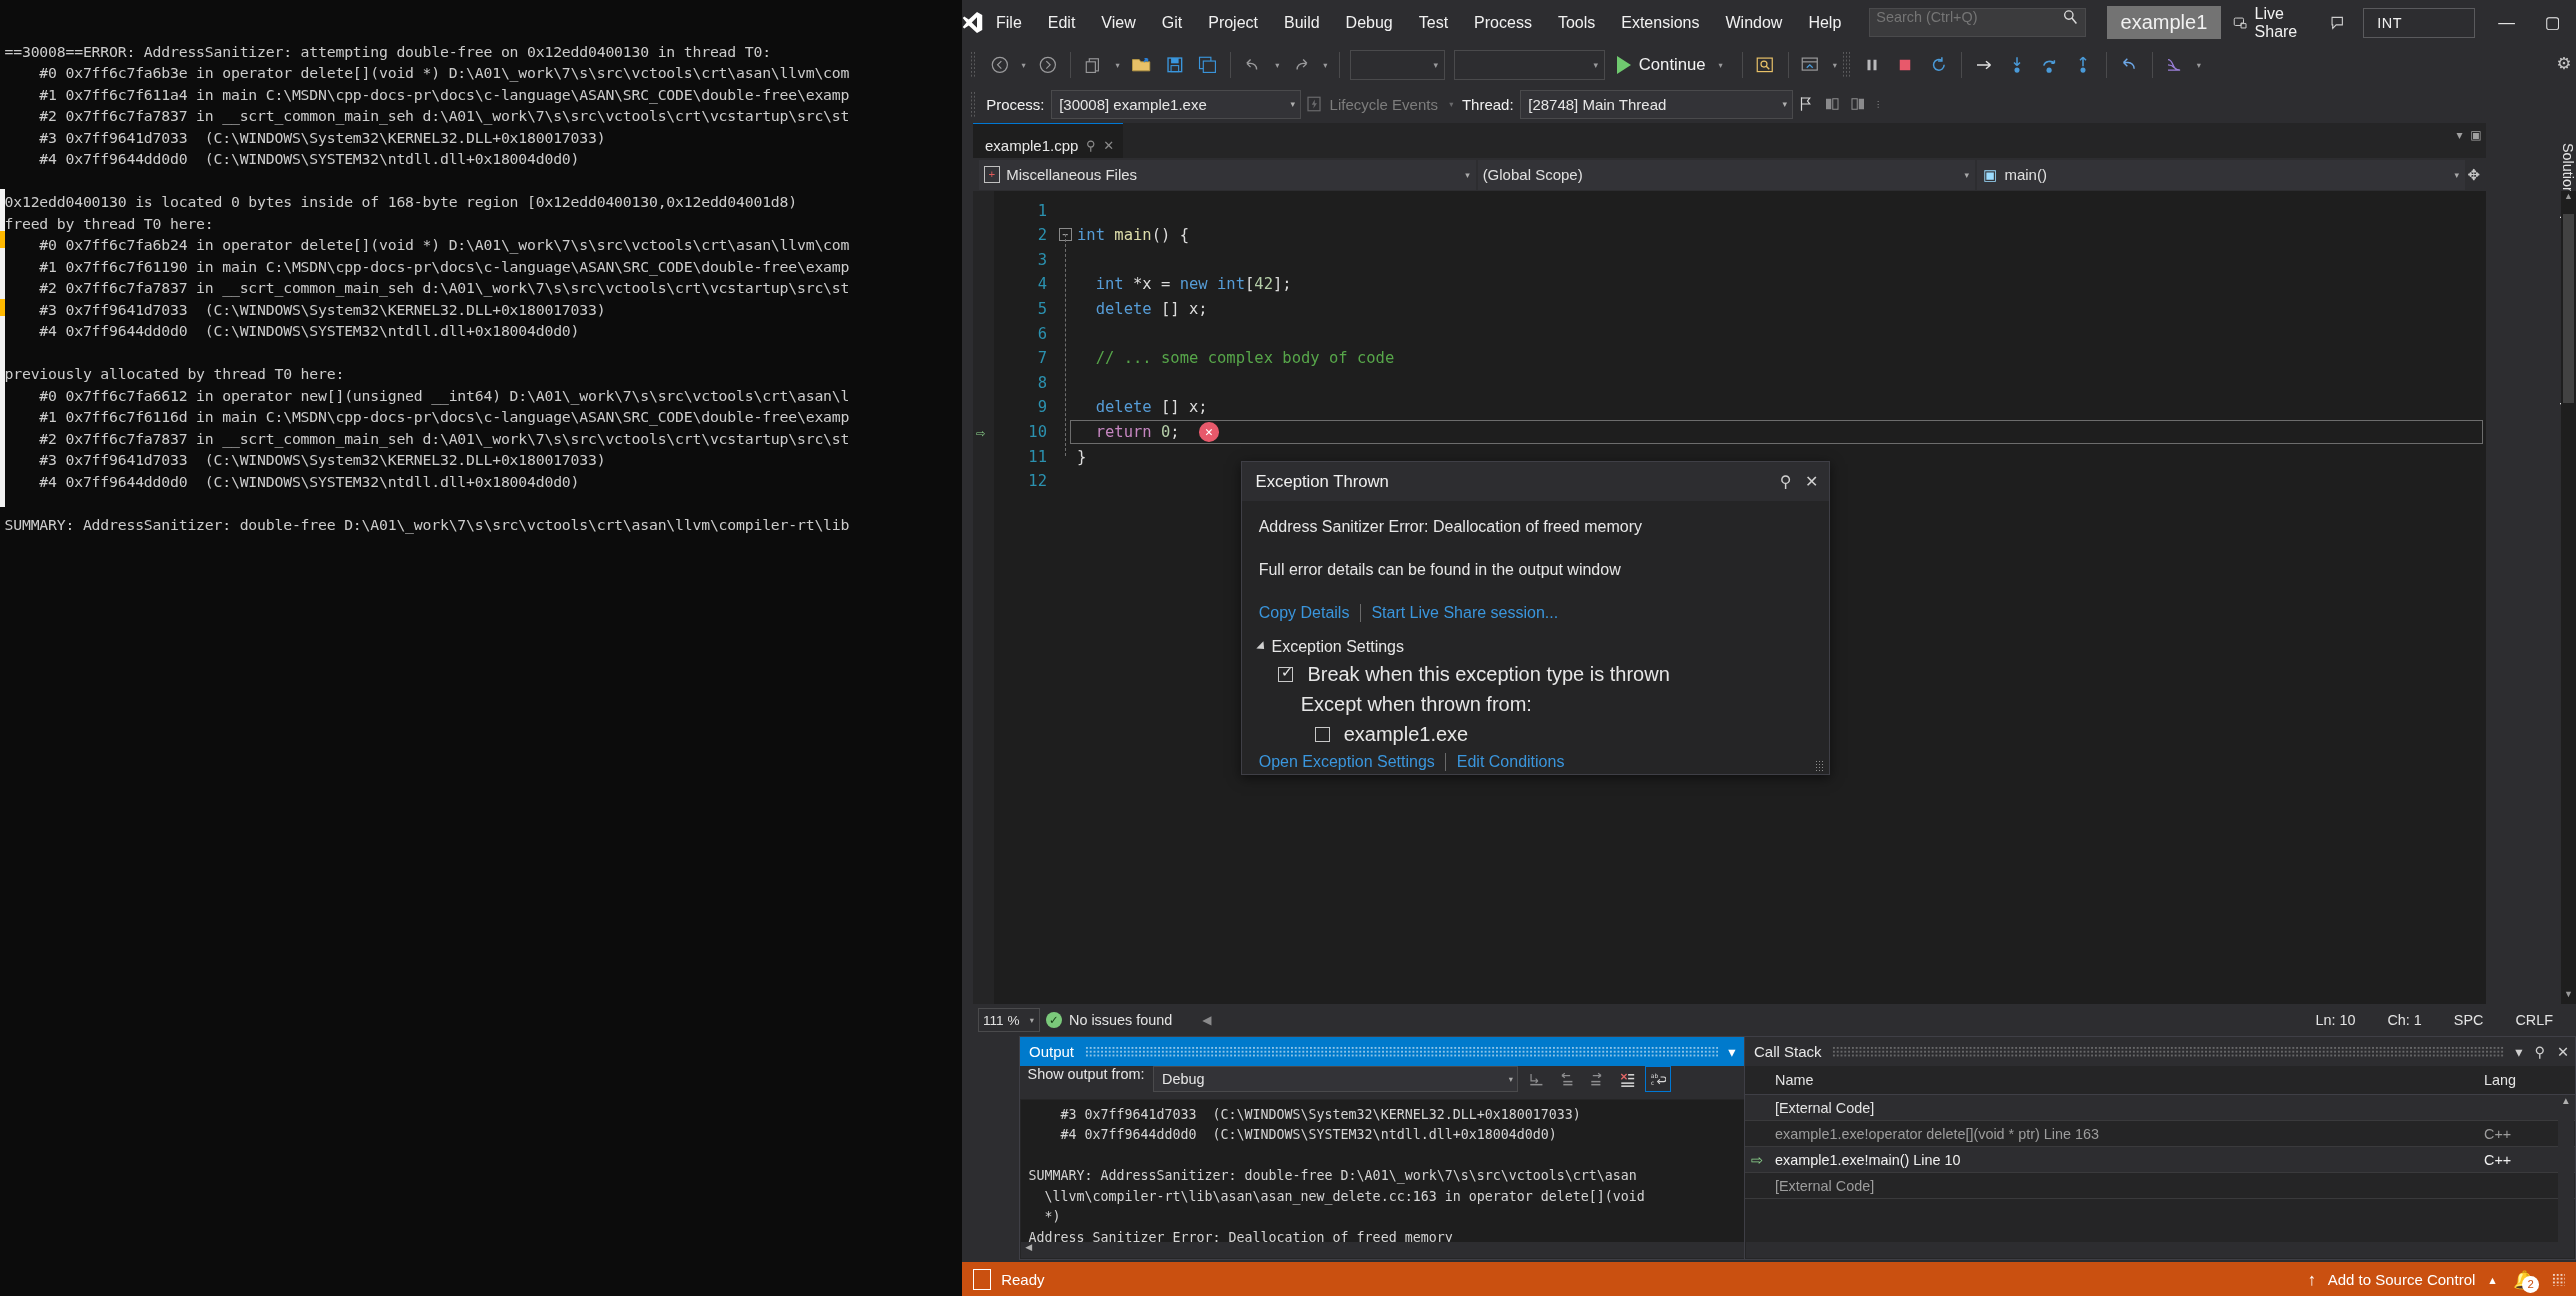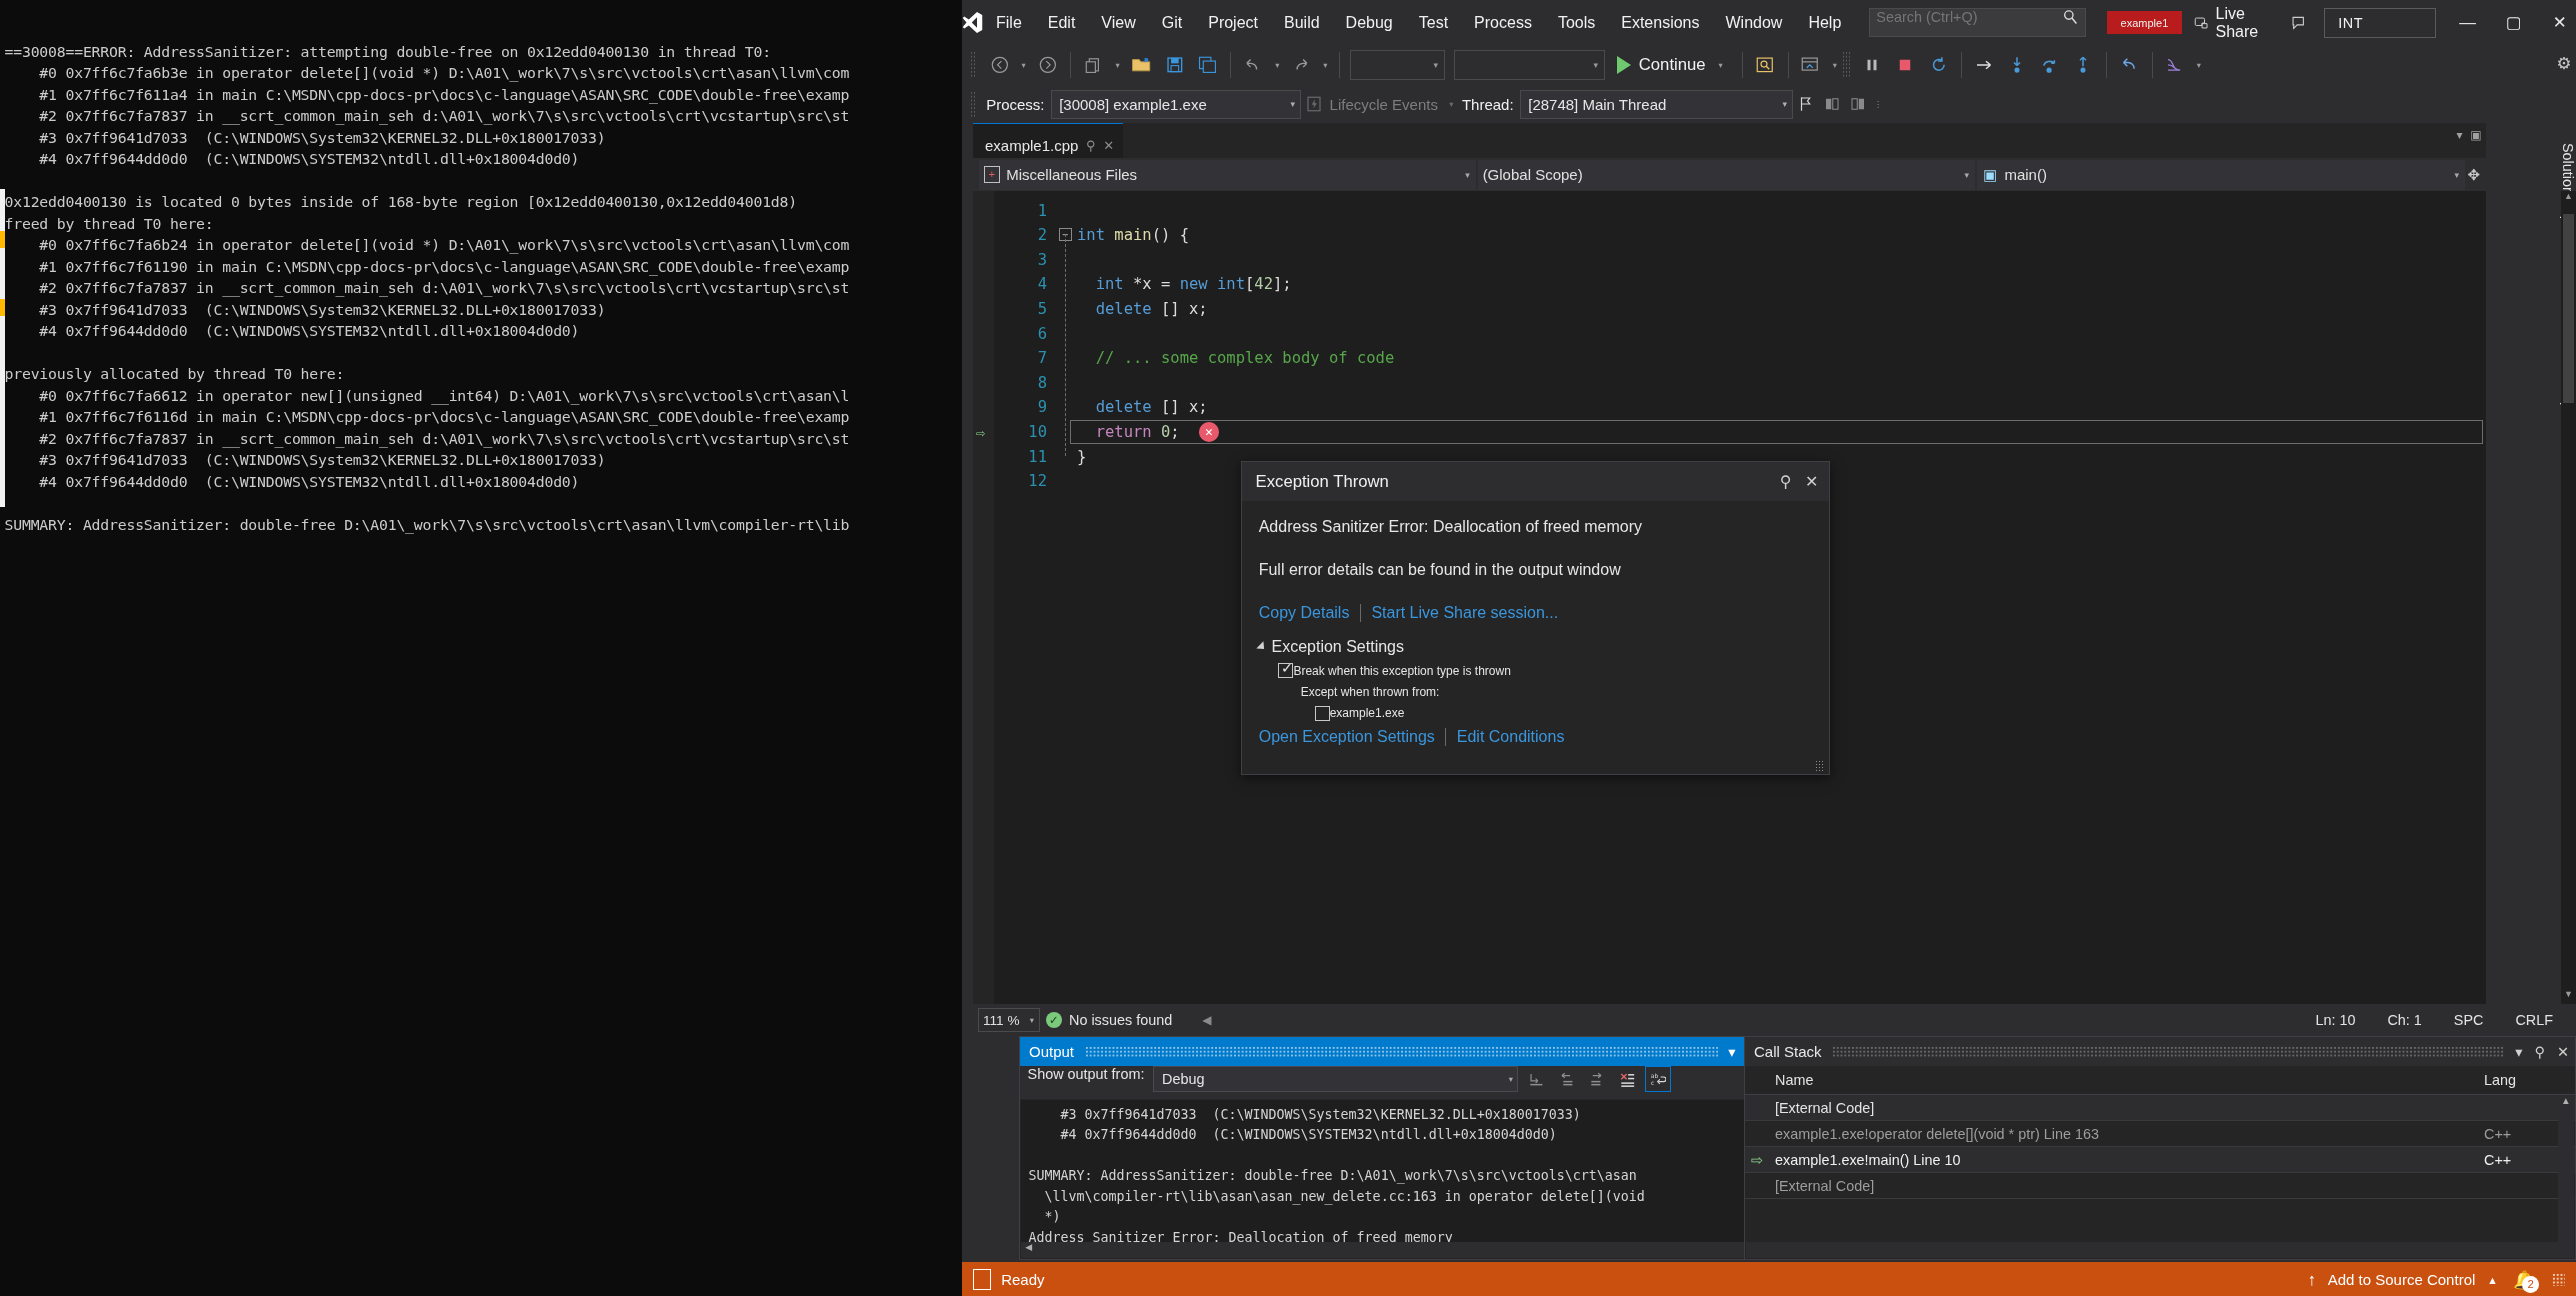--- a/index.html
+++ b/index.html
@@ -39,21 +39,21 @@
   .vs { position:absolute; left:962px; top:0; width:1614px; height:1297px; background:#2d2d30; }
 
   
   .vs-menubar { position:absolute; left:0; top:0; right:0; height:45px; background:#2d2d30; display:flex; align-items:center; }
   .vs-logo { width:42px; height:45px; display:flex; align-items:center; justify-content:center; }
   .vs-logo svg { width:21px; height:23px; }
   .menu-item { font-size:16px; color:#f1f1f1; padding:0 13px; height:45px; line-height:45px; white-space:nowrap; cursor:default;}
   .search-box { margin-left:15px; width:227px; height:29px; background:#3b3b3d; border:0.8px solid #4a4a4c; display:flex; align-items:flex-start; padding:0 6px; }
   .search-box input { flex:1; background:transparent; border:0; outline:none; color:#c0c0c0; font-size:14.4px; font-family:"Liberation Sans", sans-serif; }
   .search-box .mag { width:16.7px; height:16.7px; color:#d0d0d0; }
-  .solution-name { margin-left:21px; font-size:11px; color:#f1f1f1; background:#b91c1c; padding:5.3px 13.6px; }
+  .solution-name { margin-left:21px; font-size:20px; color:#f1f1f1; background:#737373; padding:5.3px 13.6px; }
   .win-ctl { margin-left:auto; display:flex; align-items:center; height:45px; }
   .win-btn { width:55px; height:45px; display:flex; align-items:center; justify-content:center; color:#e8e8e8; font-size:16.7px; }
   .live-share { display:flex; align-items:center; gap:6.8px; font-size:16px; color:#f1f1f1; padding:0 12px; height:45px; }
   .ls-ico { width:18px; height:18px; color:#cfcfcf; }
   .int-preview { font-size:14.4px; color:#f1f1f1; letter-spacing:0.5px; padding:0 13.6px; border:0.8px solid #5a5a5d; height:30px; line-height:29px; margin:0 9px; }
 
   
   .vs-toolbar { position:absolute; left:0; top:45px; right:0; height:39px; background:#2d2d30; display:flex; align-items:center; padding-left:7.6px; }
   .grip { width:7.6px; height:27px; background-image:radial-gradient(#5a5a5c 0.8px, transparent 0.9px); background-size:3px 3.8px; margin-right:6px; }
   .tb-btn { width:33px; height:33px; display:flex; align-items:center; justify-content:center; color:#9a9a9c; }
@@ -116,21 +116,21 @@
   .exc-head { height:39px; background:#2d2d30; display:flex; align-items:center; padding:0 10.6px 0 13.6px; }
   .exc-title { font-size:16.7px; color:#f0f0f0; }
   .exc-head .tools { margin-left:auto; display:flex; gap:13.6px; align-items:center; color:#d0d0d0; font-size:16px;}
   .exc-body { padding:16.7px 16.7px 0 16.7px; }
   .exc-line { font-size:16px; color:#e6e6e6; margin-bottom:25px;}
   .exc-links { display:flex; align-items:center; gap:10.6px; margin-bottom:16.7px;}
   .exc-links a { color:#3a96dd; font-size:16px; text-decoration:none; cursor:pointer;}
   .vbar { width:0.8px; height:18px; background:#6a6a6a; }
   .exc-sec { display:flex; align-items:center; gap:6.8px; font-size:16px; color:#e6e6e6; margin-bottom:6.8px;}
   .tri { width:0;height:0; border-top:5.3px solid transparent; border-bottom:5.3px solid transparent; border-left:6.8px solid #d0d0d0; transform:rotate(45deg);}
-  .cbrow { display:flex; align-items:center; gap:0; font-size:12px; color:#e6e6e6; margin-bottom:6.8px;}
+  .cbrow { display:flex; align-items:center; gap:14px; font-size:20px; color:#e6e6e6; margin-bottom:6.8px;}
   .cb { width:15px; height:15px; border:0.8px solid #c8c8c8; background:#252526; position:relative; flex:0 0 auto;}
   .cb.on::after { content:"✓"; position:absolute; left:1.5px; top:-3.8px; font-size:14.4px; color:#e8e8e8;}
   .exc-grip { position:absolute; right:3.8px; bottom:3px; width:10.6px; height:10.6px; background-image:radial-gradient(#909090 0.8px, transparent 0.9px); background-size:3px 3px;}
 
   
   .ed-status { position:absolute; left:973px; top:1004px; width:1603px; height:32px; background:#2d2d30; display:flex; align-items:center; }
   .zoom-combo { width:62px; height:24px; border:0.8px solid #4a4a4c; display:flex; align-items:center; justify-content:space-between; padding:0 4.5px; color:#e0e0e0; font-size:13.6px; margin:0 6px 0 4.5px;}
   .ok-ico { width:16.7px; height:16.7px; border-radius:50%; background:#7bc97b; color:#143d14; font-size:11.4px; display:flex; align-items:center; justify-content:center; margin-right:6.8px;}
   .ed-status .txt { font-size:14.4px; color:#e4e4e4; }
   .ed-status .right { margin-left:auto; display:flex; gap:32px; padding-right:23px; font-size:14.4px; color:#e4e4e4;}

